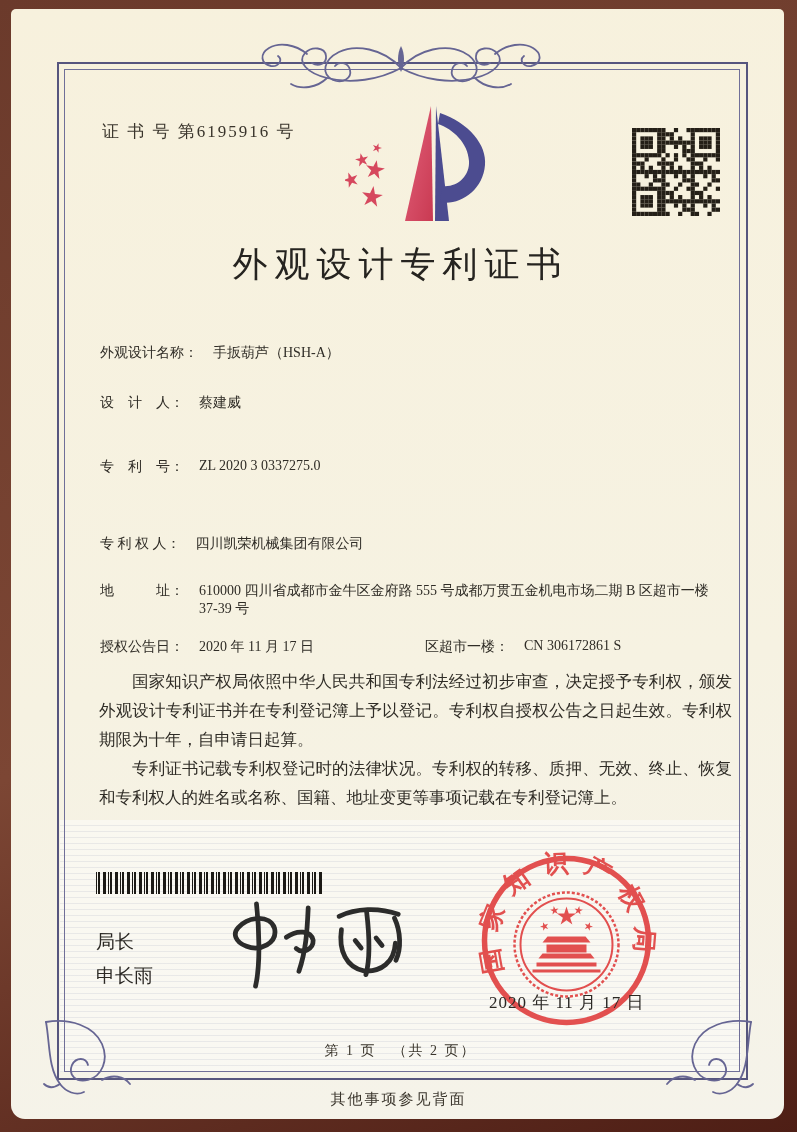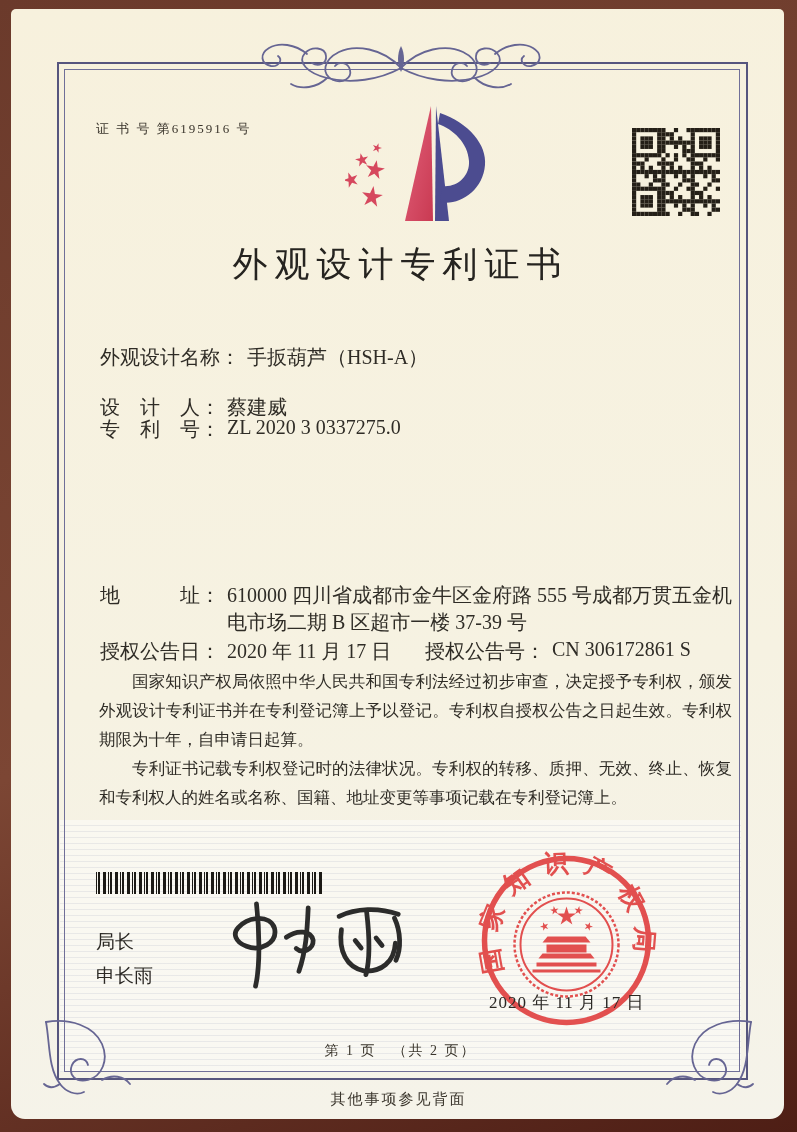--- a/index.html
+++ b/index.html
@@ -9,24 +9,24 @@
   .paper{position:absolute;left:11px;top:9px;right:13px;bottom:13px;
          background:linear-gradient(175deg,#f7f1dd 0%,#f6f2e2 60%,#f5f3ea 100%);
          border-radius:5px 5px 14px 14px;}
   .guilloche{position:absolute;left:60px;top:820px;width:681px;height:252px;
          background:repeating-linear-gradient(0deg,rgba(112,120,158,0.12) 0 1px,rgba(255,255,255,0) 1px 6px),
                     rgba(255,255,255,0.45);}
   .frame-outer{position:absolute;left:57px;top:62px;width:687px;height:1014px;
          border:2.5px solid #56557e;}
   .frame-inner{position:absolute;left:63.5px;top:68.5px;width:674px;height:1001px;
          border:1px solid #706f98;}
-  .cert-no{position:absolute;left:96px;top:120px;font-size:13px;letter-spacing:2px;color:#3a352c;}
+  .cert-no{position:absolute;left:102px;top:120px;font-size:17px;letter-spacing:2px;color:#3a352c;}
   .title{position:absolute;left:57px;top:241px;width:687px;text-align:center;
          font-size:35px;font-weight:400;letter-spacing:7px;color:#262420;}
-  .row{position:absolute;left:100px;display:flex;font-size:20px;color:#2f2c26;}
+  .row{position:absolute;left:100px;display:flex;font-size:14px;color:#2f2c26;gap:8px;}
   .row .lbl{white-space:pre;}
   .row .val{margin-left:7px;}
   .row-address .val{width:515px;}
   .grant-right{left:425px;}
   .paras{position:absolute;left:99px;top:667px;width:633px;}
   .paras p{margin:0;font-size:16.5px;line-height:29px;text-align:justify;
            text-indent:33px;color:#2f2c26;}
   .barcode{position:absolute;left:96px;top:872px;width:228px;height:22px;}
   .barcode svg rect{fill:#1c1a15;}
   .signer{position:absolute;left:96px;top:925px;font-size:19px;line-height:34px;color:#2b2824;}
@@ -365,34 +365,38 @@
   <div class="title">外观设计专利证书</div>
 
   <div class="row" style="top:344px">
     <span class="lbl">外观设计名称：</span>
     <span class="val">手扳葫芦（HSH-A）</span>
   </div>
   <div class="row" style="top:394px">
     <span class="lbl">设　计　人：</span>
     <span class="val">蔡建威</span>
   </div>
-  <div class="row" style="top:416px">
+  <div class="row" style="top:458px">
     <span class="lbl">专　利　号：</span>
     <span class="val">ZL 2020 3 0337275.0</span>
+  </div>
+  <div class="row" style="top:535px">
+    <span class="lbl">专 利 权 人：</span>
+    <span class="val">四川凯荣机械集团有限公司</span>
   </div>
   <div class="row row-address" style="top:582px">
     <span class="lbl">地　　　址：</span>
     <span class="val">610000 四川省成都市金牛区金府路 555 号成都万贯五金机电市场二期 B 区超市一楼 37-39 号</span>
   </div>
   <div class="row" style="top:638px">
     <span class="lbl">授权公告日：</span>
     <span class="val">2020 年 11 月 17 日</span>
   </div>
   <div class="row grant-right" style="top:638px;left:425px">
-    <span class="lbl">授权公告号：</span>
+    <span class="lbl">区超市一楼：</span>
     <span class="val">CN 306172861 S</span>
   </div>
 
   <div class="paras">
     <p>国家知识产权局依照中华人民共和国专利法经过初步审查，决定授予专利权，颁发外观设计专利证书并在专利登记簿上予以登记。专利权自授权公告之日起生效。专利权期限为十年，自申请日起算。</p>
     <p>专利证书记载专利权登记时的法律状况。专利权的转移、质押、无效、终止、恢复和专利权人的姓名或名称、国籍、地址变更等事项记载在专利登记簿上。</p>
   </div>
 
   <div class="barcode">
     <svg id="barcode-svg" width="228" height="22" viewBox="0 0 228 22">

